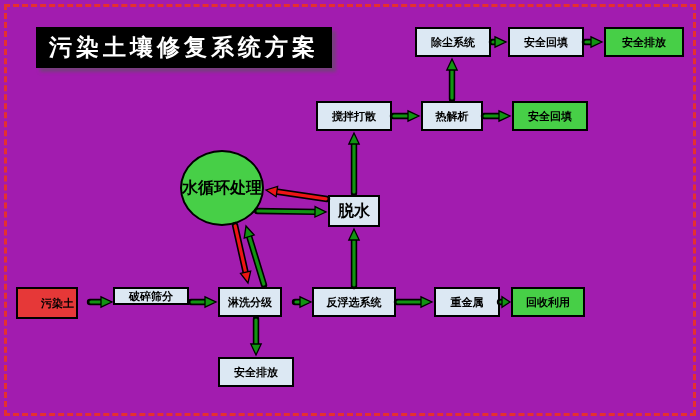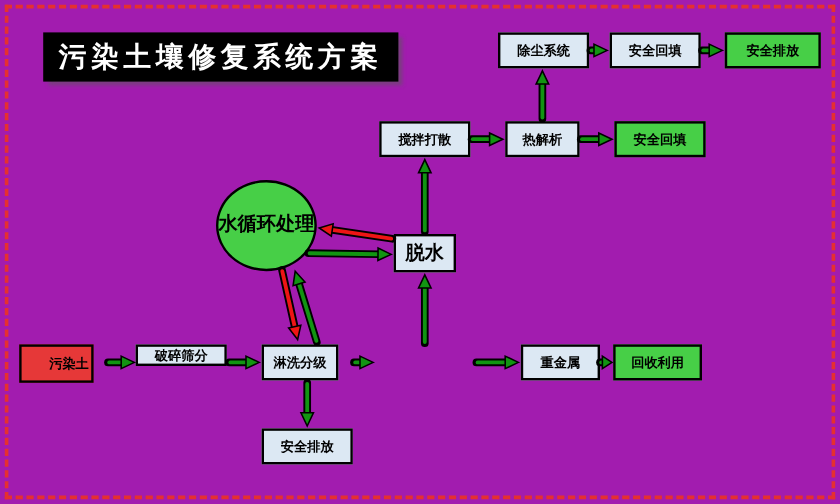--- a/index.html
+++ b/index.html
@@ -34,20 +34,21 @@
 
 <div class="stage">
 
   <div class="frame"></div>
 
   <div class="title">污染土壤修复系统方案</div>
 
   <div class="node red" style="left:16px;top:287px;width:62px;height:32px;padding-left:21px;">污染土</div>
   <div class="node" style="left:113px;top:287px;width:76px;height:18px;">破碎筛分</div>
   <div class="node" style="left:218px;top:287px;width:64px;height:30px;">淋洗分级</div>
+  <div class="node" style="left:312px;top:287px;width:84px;height:30px;">反浮选系统</div>
   <div class="node" style="left:434px;top:287px;width:66px;height:30px;">重金属</div>
   <div class="node green" style="left:511px;top:287px;width:74px;height:30px;">回收利用</div>
 
   <div class="node" style="left:218px;top:357px;width:76px;height:30px;">安全排放</div>
 
   <div class="node" style="left:328px;top:195px;width:52px;height:32px;font-size:16px;">脱水</div>
 
   <div class="node circle" style="left:180px;top:150px;width:84px;height:76px;">
     <div>水循环</div>
     <div>处理</div>

